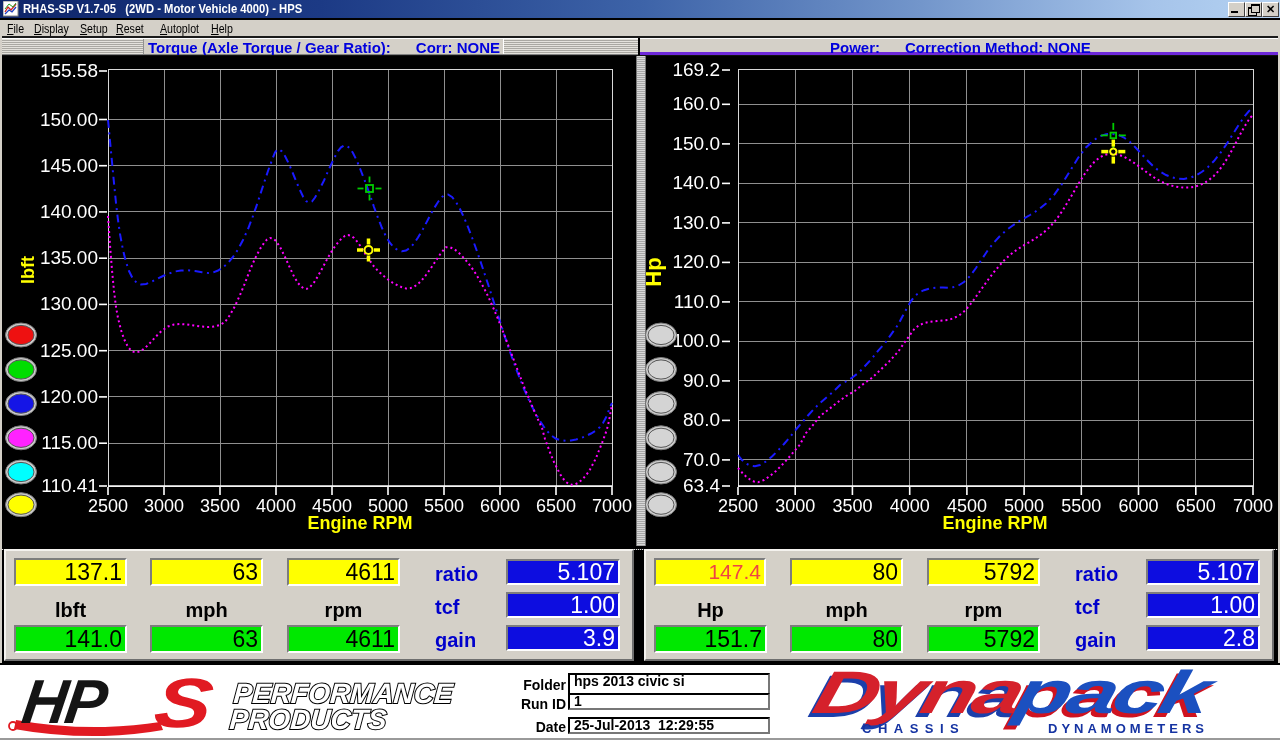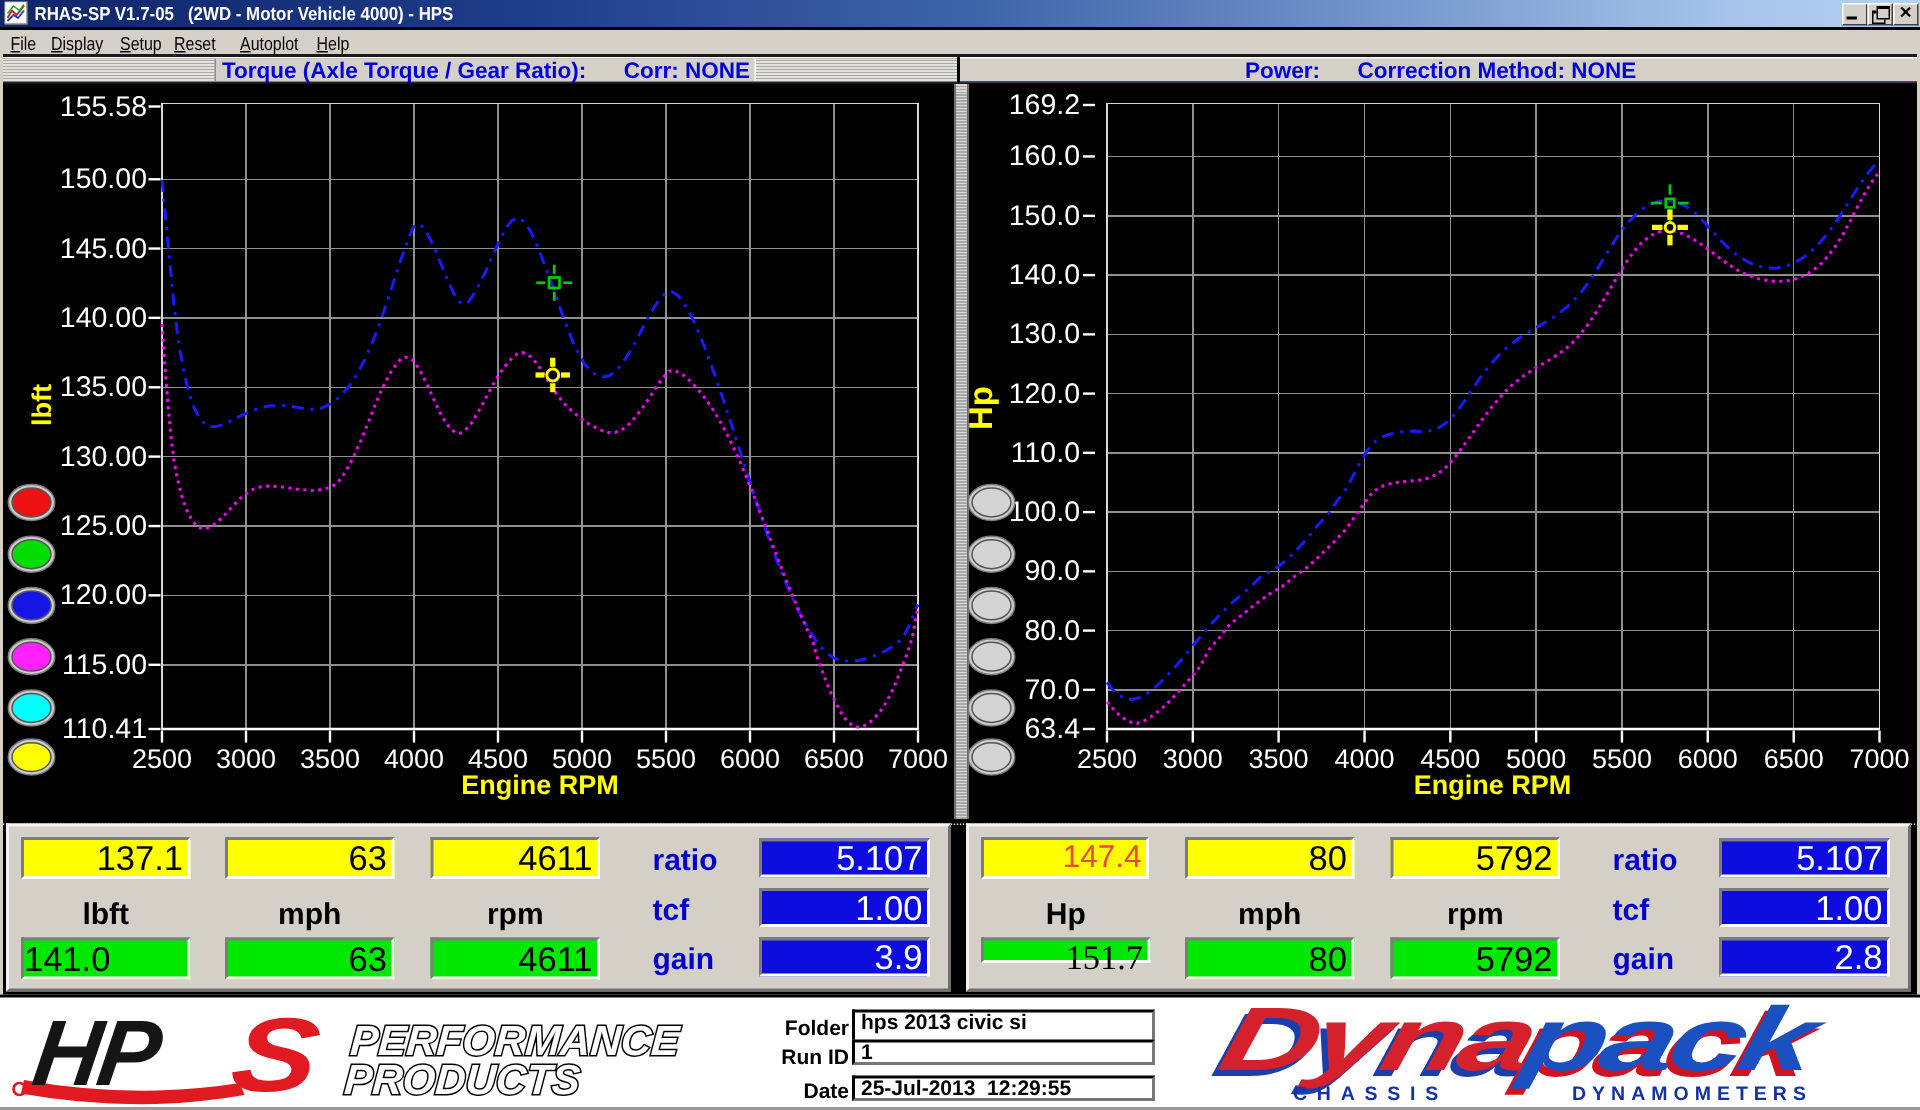--- a/index.html
+++ b/index.html
@@ -31,21 +31,21 @@
       <span style="position:absolute;left:116px;top:2px;font-size:12.5px;color:#000;display:inline-block;transform:scale(0.85,1);transform-origin:0 0;white-space:nowrap;"><u>R</u>eset</span>
       <span style="position:absolute;left:160px;top:2px;font-size:12.5px;color:#000;display:inline-block;transform:scale(0.85,1);transform-origin:0 0;white-space:nowrap;"><u>A</u>utoplot</span>
       <span style="position:absolute;left:211px;top:2px;font-size:12.5px;color:#000;display:inline-block;transform:scale(0.85,1);transform-origin:0 0;white-space:nowrap;"><u>H</u>elp</span>
     </div>
 
 <div style="position:absolute;left:0;top:36px;width:1280px;height:2px;background:#1a1a1a;"></div>
 <div style="position:absolute;left:2px;top:38px;width:636px;height:17px;background:repeating-linear-gradient(180deg,#e4e2dc 0px,#e4e2dc 1px,#aaa8a2 1px,#aaa8a2 2px);border-top:1px solid #fdfdfd;border-bottom:1px solid #808080;box-sizing:border-box;">
   <div style="position:absolute;left:141px;top:0px;width:359px;height:15px;background:#d4d0c8;border-left:1px solid #909090;border-right:1px solid #fff;"></div>
   <span style="position:absolute;left:146px;top:0px;font-size:15px;font-weight:bold;color:#0000dd;">Torque (Axle Torque / Gear Ratio):&nbsp;&nbsp;&nbsp;&nbsp;&nbsp;&nbsp;Corr: NONE</span>
 </div>
-<div style="position:absolute;left:640px;top:38px;width:638px;height:17px;background:#d4d0c8;border-top:1px solid #fdfdfd;border-bottom:1px solid #6d28d9;box-sizing:border-box;">
+<div style="position:absolute;left:640px;top:38px;width:638px;height:17px;background:#d4d0c8;border-top:1px solid #fdfdfd;border-bottom:3px solid #6d28d9;box-sizing:border-box;">
   <span style="position:absolute;left:190px;top:0px;font-size:15px;font-weight:bold;color:#0000dd;">Power:&nbsp;&nbsp;&nbsp;&nbsp;&nbsp;&nbsp;Correction Method: NONE</span>
 </div>
 <div style="position:absolute;left:0;top:55px;width:1280px;height:1px;background:#111;"></div>
 
 <svg style="position:absolute;left:2px;top:56px" width="634" height="490" viewBox="2 56 634 490">
 <rect x="2" y="56" width="634" height="490" fill="#000"></rect>
 <line x1="164.0" y1="69" x2="164.0" y2="486" stroke="#8f8f8f" stroke-width="1" shape-rendering="crispEdges"></line>
 <line x1="220.0" y1="69" x2="220.0" y2="486" stroke="#8f8f8f" stroke-width="1" shape-rendering="crispEdges"></line>
 <line x1="276.0" y1="69" x2="276.0" y2="486" stroke="#8f8f8f" stroke-width="1" shape-rendering="crispEdges"></line>
 <line x1="332.0" y1="69" x2="332.0" y2="486" stroke="#8f8f8f" stroke-width="1" shape-rendering="crispEdges"></line>
@@ -226,37 +226,37 @@
 </svg>
 <div style="position:absolute;left:2px;top:546px;width:1276px;height:117px;background:#000;"></div>
     <div style="position:absolute;left:2px;top:548.5px;width:1276px;height:1.5px;background:repeating-linear-gradient(90deg,#e8e8e8 0 1px,#303030 1px 2px);"></div>
 <div style="position:absolute;left:4px;top:549px;width:630px;height:112px;background:#d4d0c8;border:2px solid;border-color:#f4f2ee #6f6f6f #6f6f6f #f4f2ee;box-sizing:border-box;"></div>
     <div style="position:absolute;left:14px;top:558px;width:113px;height:28px;background:#ffff00;border:2px solid;border-color:#7d7d7d #fefefe #fefefe #7d7d7d;box-sizing:border-box;color:#000;font-size:23px;text-align:right;line-height:24px;padding-right:3px;">137.1</div>
     <div style="position:absolute;left:150px;top:558px;width:113px;height:28px;background:#ffff00;border:2px solid;border-color:#7d7d7d #fefefe #fefefe #7d7d7d;box-sizing:border-box;color:#000;font-size:23px;text-align:right;line-height:24px;padding-right:3px;">63</div>
     <div style="position:absolute;left:287px;top:558px;width:113px;height:28px;background:#ffff00;border:2px solid;border-color:#7d7d7d #fefefe #fefefe #7d7d7d;box-sizing:border-box;color:#000;font-size:23px;text-align:right;line-height:24px;padding-right:3px;">4611</div>
     <div style="position:absolute;left:14px;top:599px;width:113px;text-align:center;font-size:20px;font-weight:bold;color:#000;">lbft</div>
     <div style="position:absolute;left:150px;top:599px;width:113px;text-align:center;font-size:20px;font-weight:bold;color:#000;">mph</div>
     <div style="position:absolute;left:287px;top:599px;width:113px;text-align:center;font-size:20px;font-weight:bold;color:#000;">rpm</div>
-    <div style="position:absolute;left:14px;top:625px;width:113px;height:28px;background:#00e800;border:2px solid;border-color:#7d7d7d #fefefe #fefefe #7d7d7d;box-sizing:border-box;color:#000;font-size:23px;text-align:left;line-height:24px;padding-right:3px;">141.0</div>
+    <div style="position:absolute;left:14px;top:625px;width:113px;height:28px;background:#00e800;border:2px solid;border-color:#7d7d7d #fefefe #fefefe #7d7d7d;box-sizing:border-box;color:#000;font-size:23px;text-align:right;line-height:24px;padding-right:3px;">141.0</div>
     <div style="position:absolute;left:150px;top:625px;width:113px;height:28px;background:#00e800;border:2px solid;border-color:#7d7d7d #fefefe #fefefe #7d7d7d;box-sizing:border-box;color:#000;font-size:23px;text-align:right;line-height:24px;padding-right:3px;">63</div>
     <div style="position:absolute;left:287px;top:625px;width:113px;height:28px;background:#00e800;border:2px solid;border-color:#7d7d7d #fefefe #fefefe #7d7d7d;box-sizing:border-box;color:#000;font-size:23px;text-align:right;line-height:24px;padding-right:3px;">4611</div>
     <div style="position:absolute;left:435px;top:563px;font-size:20px;font-weight:bold;color:#0000cc;">ratio</div>
     <div style="position:absolute;left:435px;top:596px;font-size:20px;font-weight:bold;color:#0000cc;">tcf</div>
     <div style="position:absolute;left:435px;top:629px;font-size:20px;font-weight:bold;color:#0000cc;">gain</div>
     <div style="position:absolute;left:506px;top:559px;width:114px;height:26px;background:#0d0de0;border:2px solid;border-color:#7d7d7d #fefefe #fefefe #7d7d7d;box-sizing:border-box;color:#fff;font-size:23px;text-align:right;line-height:22px;padding-right:3px;">5.107</div>
     <div style="position:absolute;left:506px;top:592px;width:114px;height:26px;background:#0d0de0;border:2px solid;border-color:#7d7d7d #fefefe #fefefe #7d7d7d;box-sizing:border-box;color:#fff;font-size:23px;text-align:right;line-height:22px;padding-right:3px;">1.00</div>
     <div style="position:absolute;left:506px;top:625px;width:114px;height:26px;background:#0d0de0;border:2px solid;border-color:#7d7d7d #fefefe #fefefe #7d7d7d;box-sizing:border-box;color:#fff;font-size:23px;text-align:right;line-height:22px;padding-right:3px;">3.9</div>
 <div style="position:absolute;left:644px;top:549px;width:630px;height:112px;background:#d4d0c8;border:2px solid;border-color:#f4f2ee #6f6f6f #6f6f6f #f4f2ee;box-sizing:border-box;"></div>
     <div style="position:absolute;left:654px;top:558px;width:112px;height:28px;background:#ffff00;border:2px solid;border-color:#7d7d7d #fefefe #fefefe #7d7d7d;box-sizing:border-box;color:#ef4444;font-size:21px;text-align:right;line-height:24px;padding-right:3px;">147.4</div>
     <div style="position:absolute;left:790px;top:558px;width:113px;height:28px;background:#ffff00;border:2px solid;border-color:#7d7d7d #fefefe #fefefe #7d7d7d;box-sizing:border-box;color:#000;font-size:23px;text-align:right;line-height:24px;padding-right:3px;">80</div>
     <div style="position:absolute;left:927px;top:558px;width:113px;height:28px;background:#ffff00;border:2px solid;border-color:#7d7d7d #fefefe #fefefe #7d7d7d;box-sizing:border-box;color:#000;font-size:23px;text-align:right;line-height:24px;padding-right:3px;">5792</div>
     <div style="position:absolute;left:654px;top:599px;width:113px;text-align:center;font-size:20px;font-weight:bold;color:#000;">Hp</div>
     <div style="position:absolute;left:790px;top:599px;width:113px;text-align:center;font-size:20px;font-weight:bold;color:#000;">mph</div>
     <div style="position:absolute;left:927px;top:599px;width:113px;text-align:center;font-size:20px;font-weight:bold;color:#000;">rpm</div>
-    <div style="position:absolute;left:654px;top:625px;width:113px;height:17px;background:#00e800;border:2px solid;border-color:#7d7d7d #fefefe #fefefe #7d7d7d;box-sizing:border-box;color:#000;font-size:23px;text-align:right;line-height:24px;padding-right:3px;font-family:Liberation Serif, serif;">151.7</div>
+    <div style="position:absolute;left:654px;top:625px;width:113px;height:28px;background:#00e800;border:2px solid;border-color:#7d7d7d #fefefe #fefefe #7d7d7d;box-sizing:border-box;color:#000;font-size:23px;text-align:right;line-height:24px;padding-right:3px;">151.7</div>
     <div style="position:absolute;left:790px;top:625px;width:113px;height:28px;background:#00e800;border:2px solid;border-color:#7d7d7d #fefefe #fefefe #7d7d7d;box-sizing:border-box;color:#000;font-size:23px;text-align:right;line-height:24px;padding-right:3px;">80</div>
     <div style="position:absolute;left:927px;top:625px;width:113px;height:28px;background:#00e800;border:2px solid;border-color:#7d7d7d #fefefe #fefefe #7d7d7d;box-sizing:border-box;color:#000;font-size:23px;text-align:right;line-height:24px;padding-right:3px;">5792</div>
     <div style="position:absolute;left:1075px;top:563px;font-size:20px;font-weight:bold;color:#0000cc;">ratio</div>
     <div style="position:absolute;left:1075px;top:596px;font-size:20px;font-weight:bold;color:#0000cc;">tcf</div>
     <div style="position:absolute;left:1075px;top:629px;font-size:20px;font-weight:bold;color:#0000cc;">gain</div>
     <div style="position:absolute;left:1146px;top:559px;width:114px;height:26px;background:#0d0de0;border:2px solid;border-color:#7d7d7d #fefefe #fefefe #7d7d7d;box-sizing:border-box;color:#fff;font-size:23px;text-align:right;line-height:22px;padding-right:3px;">5.107</div>
     <div style="position:absolute;left:1146px;top:592px;width:114px;height:26px;background:#0d0de0;border:2px solid;border-color:#7d7d7d #fefefe #fefefe #7d7d7d;box-sizing:border-box;color:#fff;font-size:23px;text-align:right;line-height:22px;padding-right:3px;">1.00</div>
     <div style="position:absolute;left:1146px;top:625px;width:114px;height:26px;background:#0d0de0;border:2px solid;border-color:#7d7d7d #fefefe #fefefe #7d7d7d;box-sizing:border-box;color:#fff;font-size:23px;text-align:right;line-height:22px;padding-right:3px;">2.8</div>
 <div style="position:absolute;left:0px;top:663px;width:1280px;height:77px;background:#fff;border-top:2px solid #000;box-sizing:border-box;"></div>
     <svg style="position:absolute;left:0px;top:665px" width="470" height="74" viewBox="0 665 470 74">

